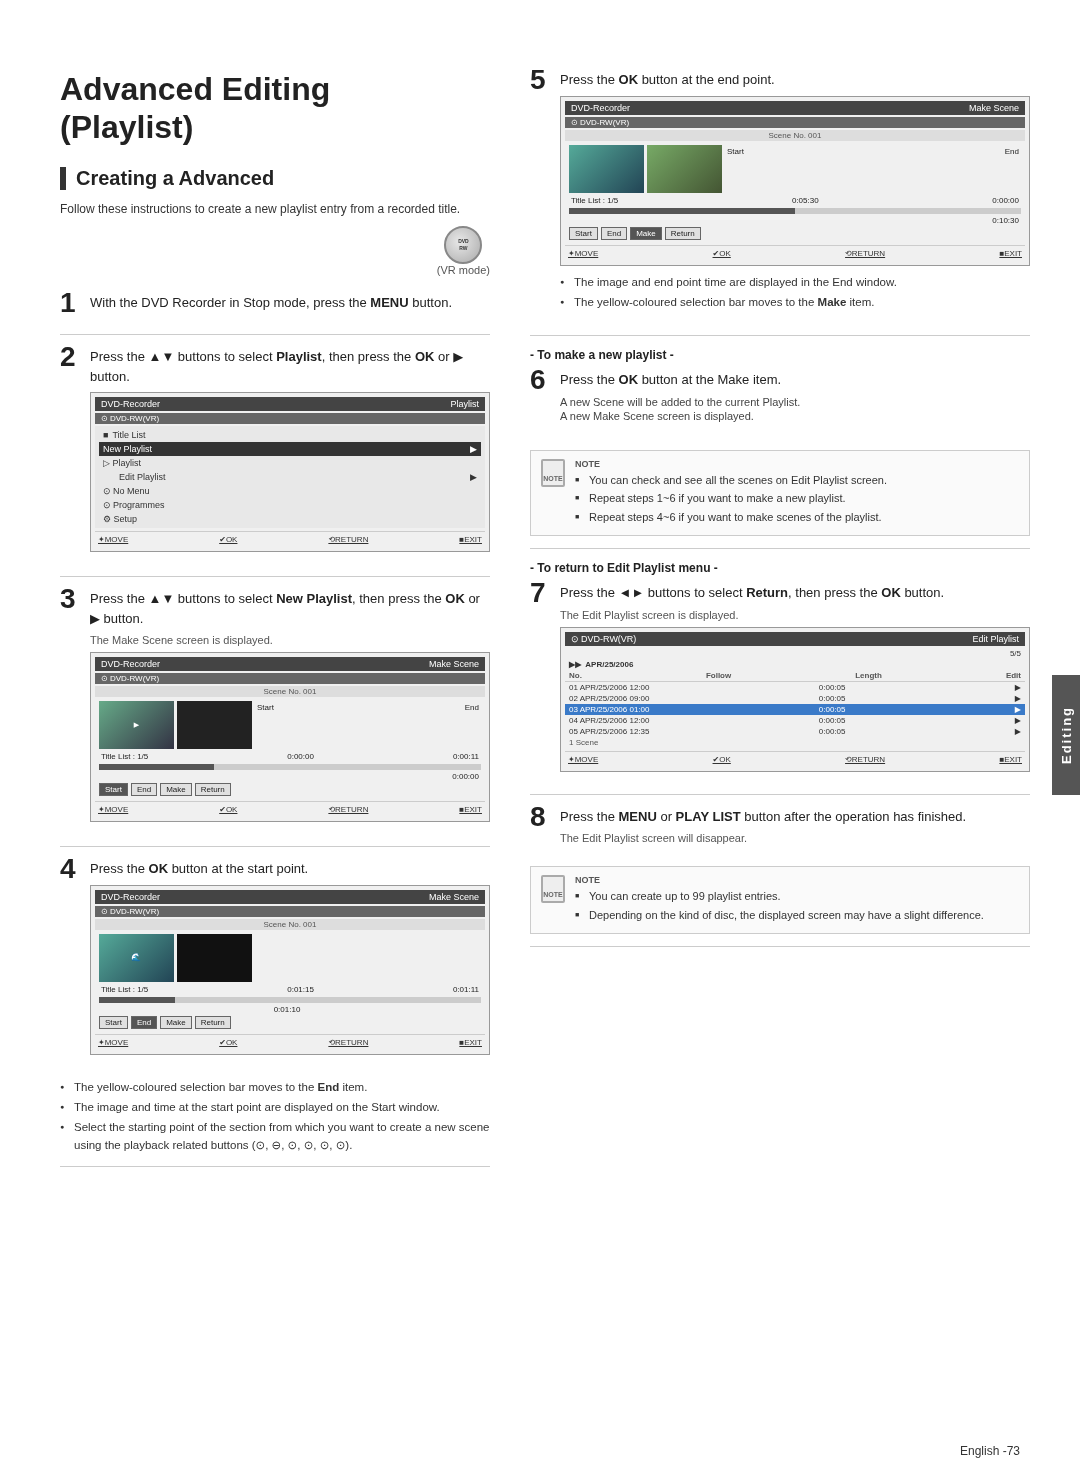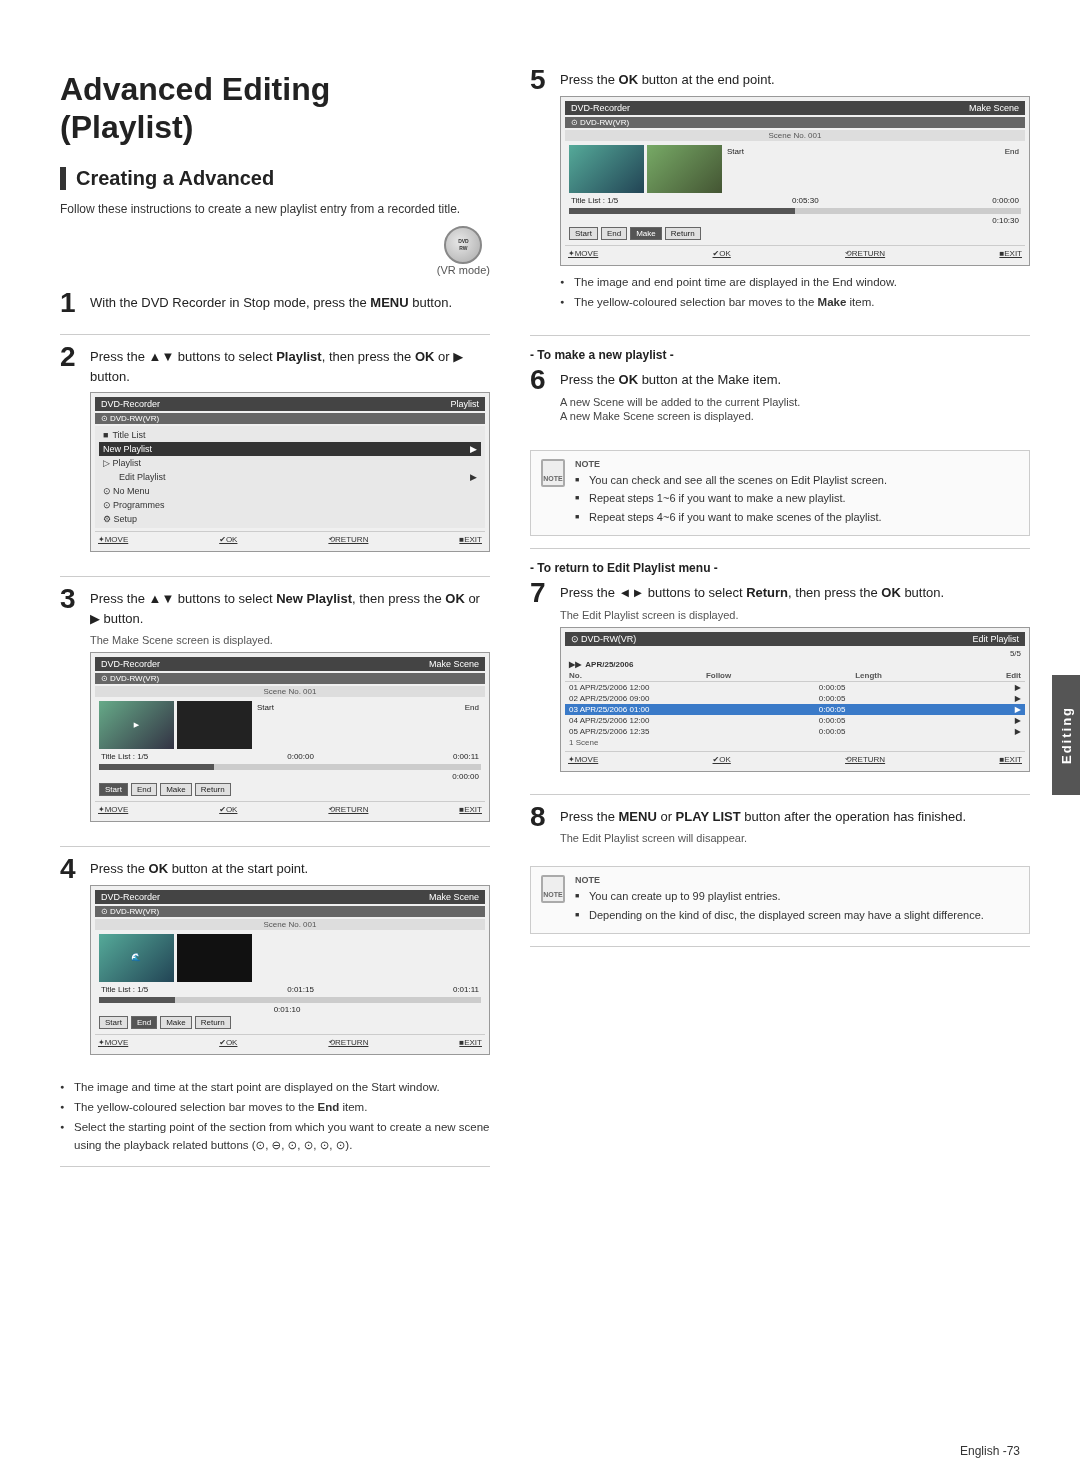--- a/index.html
+++ b/index.html
@@ -609,22 +609,22 @@
               <span>✔OK</span>
               <span>⟲RETURN</span>
               <span>■EXIT</span>
             </div>
           </div>
 
         </div>
       </div>
 
       <ul class="bullet-list">
+        <li>The yellow-coloured selection bar moves to the <strong>End</strong> item.</li>
         <li>The image and time at the start point are displayed on the Start window.</li>
-        <li>The yellow-coloured selection bar moves to the <strong>End</strong> item.</li>
         <li>Select the starting point of the section from which you want to create a new scene using the playback related buttons (⊙, ⊖, ⊙, ⊙, ⊙, ⊙).</li>
       </ul>
 
       <hr class="divider">
 
     </div>
 
     <div class="right-col">
 
       <div class="step">

